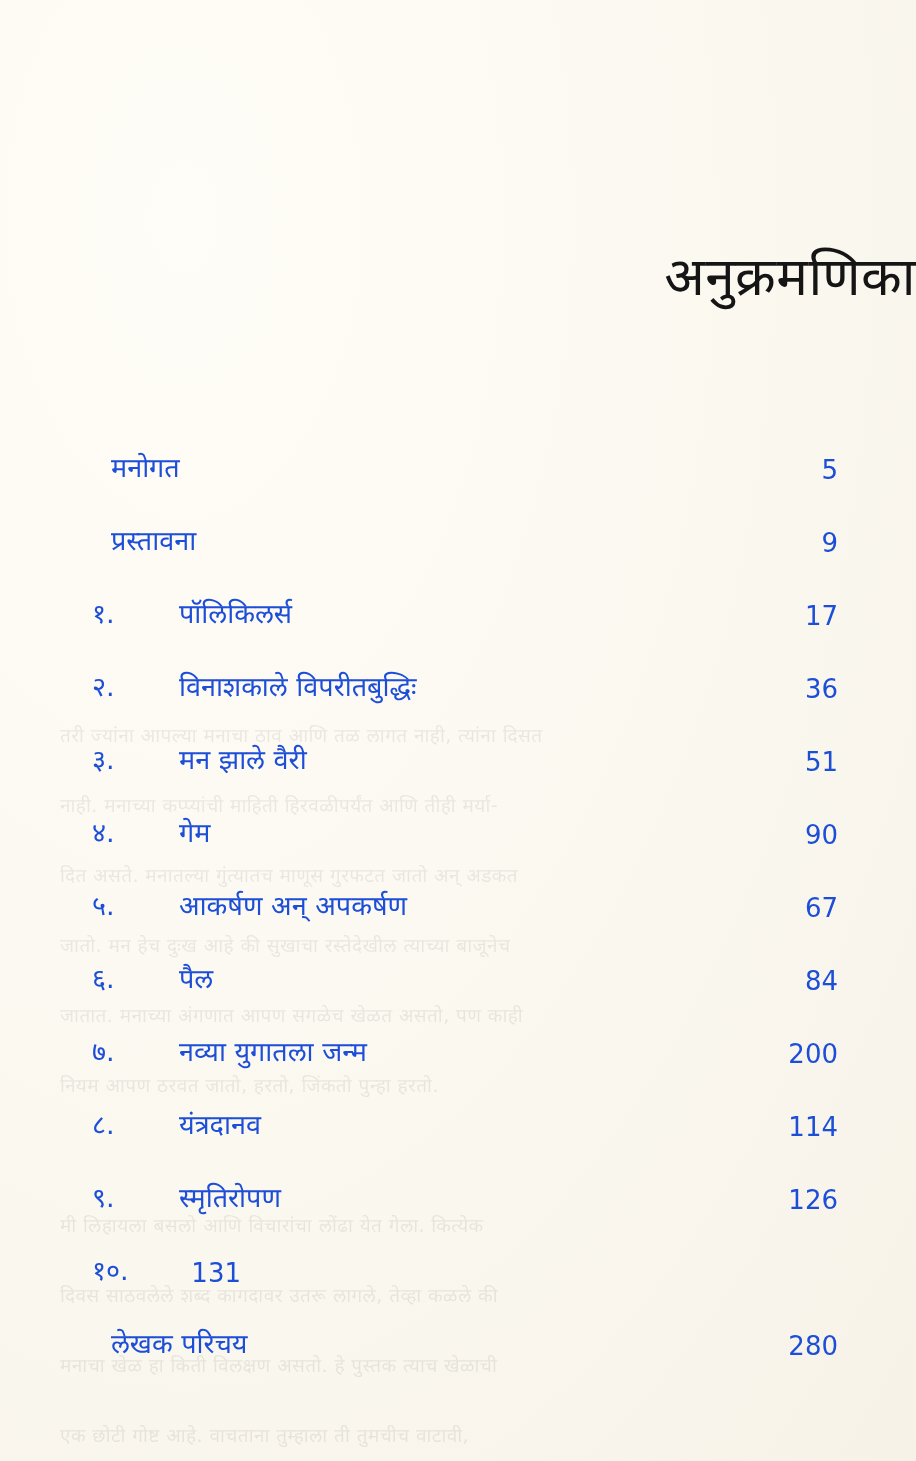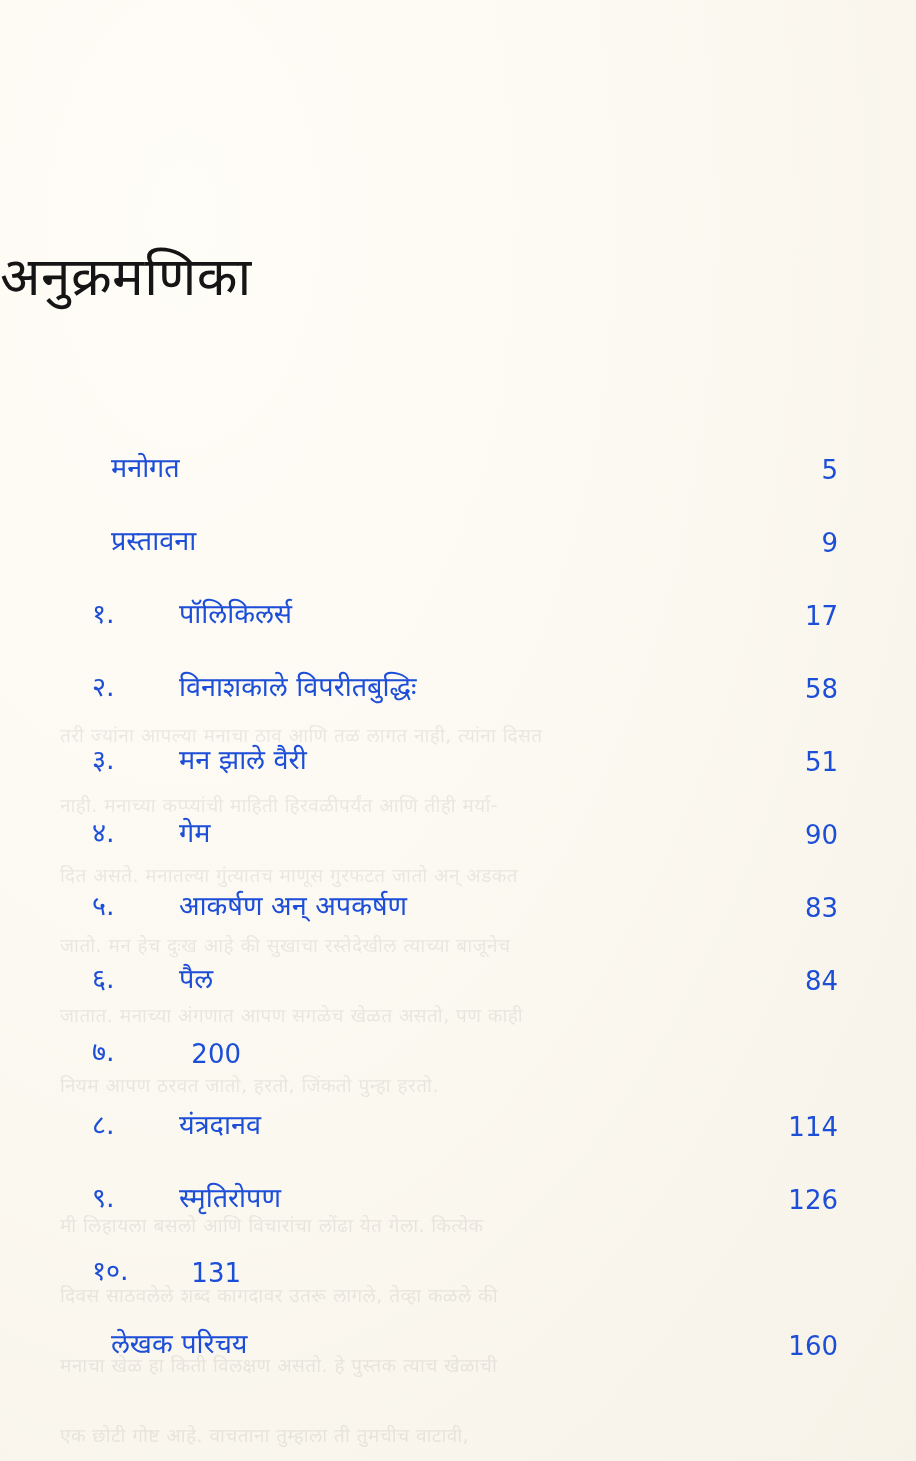--- a/index.html
+++ b/index.html
@@ -42,21 +42,21 @@
   }
   .content {
     position: absolute;
     inset: 0;
   }
   .toc-title {
     position: absolute;
     top: 238px;
     left: 0;
     right: 0;
-    text-align: left;
+    text-align: right;
     font-size: 53px;
     color: #151515;
     letter-spacing: 0.5px;
     font-weight: 400;
   }
   .toc-list {
     position: absolute;
     top: 412px;
     left: 92px;
     right: 78px;
@@ -133,60 +133,61 @@
           <span class="toc-page">9</span>
         </div>
         <div class="toc-row">
           <span class="toc-num">१.</span>
           <span class="toc-label strong">पॉलिकिलर्स</span>
           <span class="toc-page">17</span>
         </div>
         <div class="toc-row">
           <span class="toc-num">२.</span>
           <span class="toc-label strong">विनाशकाले विपरीतबुद्धिः</span>
-          <span class="toc-page">58</span>
+          <span class="toc-page">36</span>
         </div>
         <div class="toc-row">
           <span class="toc-num">३.</span>
           <span class="toc-label strong">मन झाले वैरी</span>
           <span class="toc-page">51</span>
         </div>
         <div class="toc-row">
           <span class="toc-num">४.</span>
           <span class="toc-label strong">गेम</span>
           <span class="toc-page">90</span>
         </div>
         <div class="toc-row">
           <span class="toc-num">५.</span>
           <span class="toc-label strong">आकर्षण अन् अपकर्षण</span>
-          <span class="toc-page">83</span>
+          <span class="toc-page">67</span>
         </div>
         <div class="toc-row">
           <span class="toc-num">६.</span>
           <span class="toc-label strong">पैल</span>
           <span class="toc-page">84</span>
         </div>
         <div class="toc-row">
           <span class="toc-num">७.</span>
+          <span class="toc-label strong">नव्या युगातला जन्म</span>
           <span class="toc-page">200</span>
         </div>
         <div class="toc-row">
           <span class="toc-num">८.</span>
           <span class="toc-label strong">यंत्रदानव</span>
           <span class="toc-page">114</span>
         </div>
         <div class="toc-row">
           <span class="toc-num">९.</span>
           <span class="toc-label strong">स्मृतिरोपण</span>
           <span class="toc-page">126</span>
         </div>
         <div class="toc-row">
           <span class="toc-num">१०.</span>
           <span class="toc-page">131</span>
         </div>
         <div class="toc-row front">
           <span class="toc-num"></span>
           <span class="toc-label strong">लेखक परिचय</span>
-          <span class="toc-page">160</span>
+          <span class="toc-page">280</span>
         </div>
       </div>
   </div>
 </div>
 
 </body></html>

